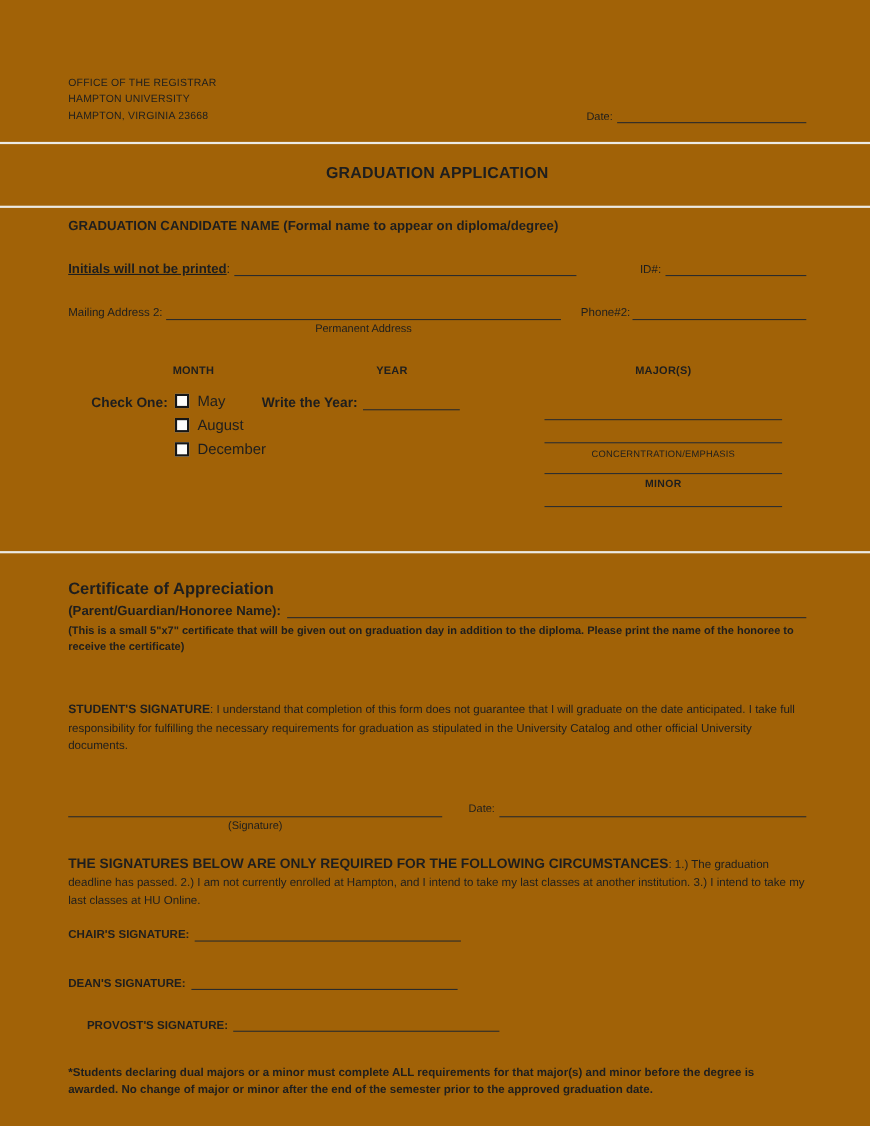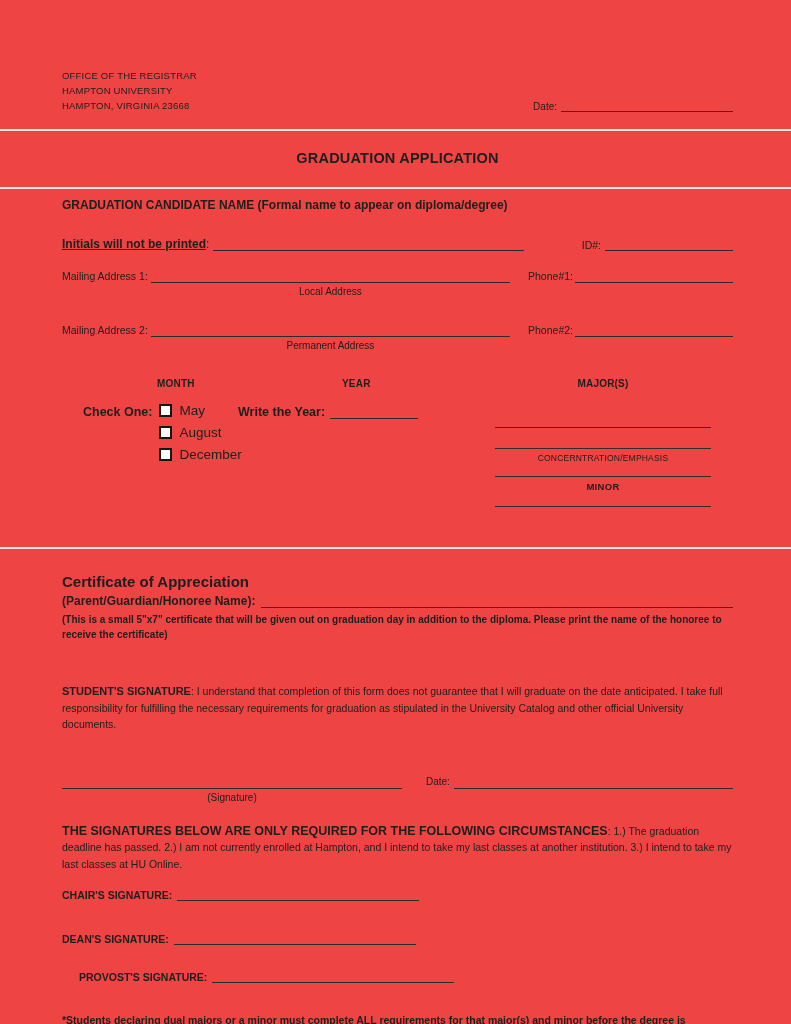--- a/index.html
+++ b/index.html
@@ -1,19 +1,19 @@
 <!DOCTYPE html>
 <html><head>
 <meta charset="utf-8">
 <style>
   * { margin:0; padding:0; box-sizing:border-box; }
   html,body { background:#ffffff; }
   .page {
     width:791px; height:1024px;
-    background:#ef4444;
+    background:#a16207;
     font-family:"Liberation Sans", sans-serif;
     color:#1e1e1e;
     position:relative;
     overflow:hidden;
   }
   .content { padding:68px 58px 0 62px; }
 
   
   .hdr { display:flex; justify-content:space-between; align-items:flex-end; }
   .office { font-size:9.5px; line-height:15px; letter-spacing:.2px; }
@@ -124,29 +124,20 @@
     <div class="cand-heading">GRADUATION CANDIDATE NAME (Formal name to appear on diploma/degree)</div>
 
     <div class="row initials-row">
       <span class="initials-label">Initials will not be printed</span>
         <span>:</span>
       <span class="fill-line"></span>
       <span class="id-label">ID#:</span>
       <span class="fill-line id-line"></span>
     </div>
 
-    <div class="addr-row">
-      <span>Mailing Address 1:</span>
-      <span class="addr-mid">
-        <span class="blank" style="display:block"></span>
-        <span class="caption" style="display:block">Local Address</span>
-      </span>
-      <span class="phone-label">Phone#1:</span>
-      <span class="phone-line"></span>
-    </div>
 
     <div class="addr-row addr-row2">
       <span>Mailing Address 2:</span>
       <span class="addr-mid">
         <span class="blank" style="display:block"></span>
         <span class="caption" style="display:block">Permanent Address</span>
       </span>
       <span class="phone-label">Phone#2:</span>
       <span class="phone-line"></span>
     </div>

